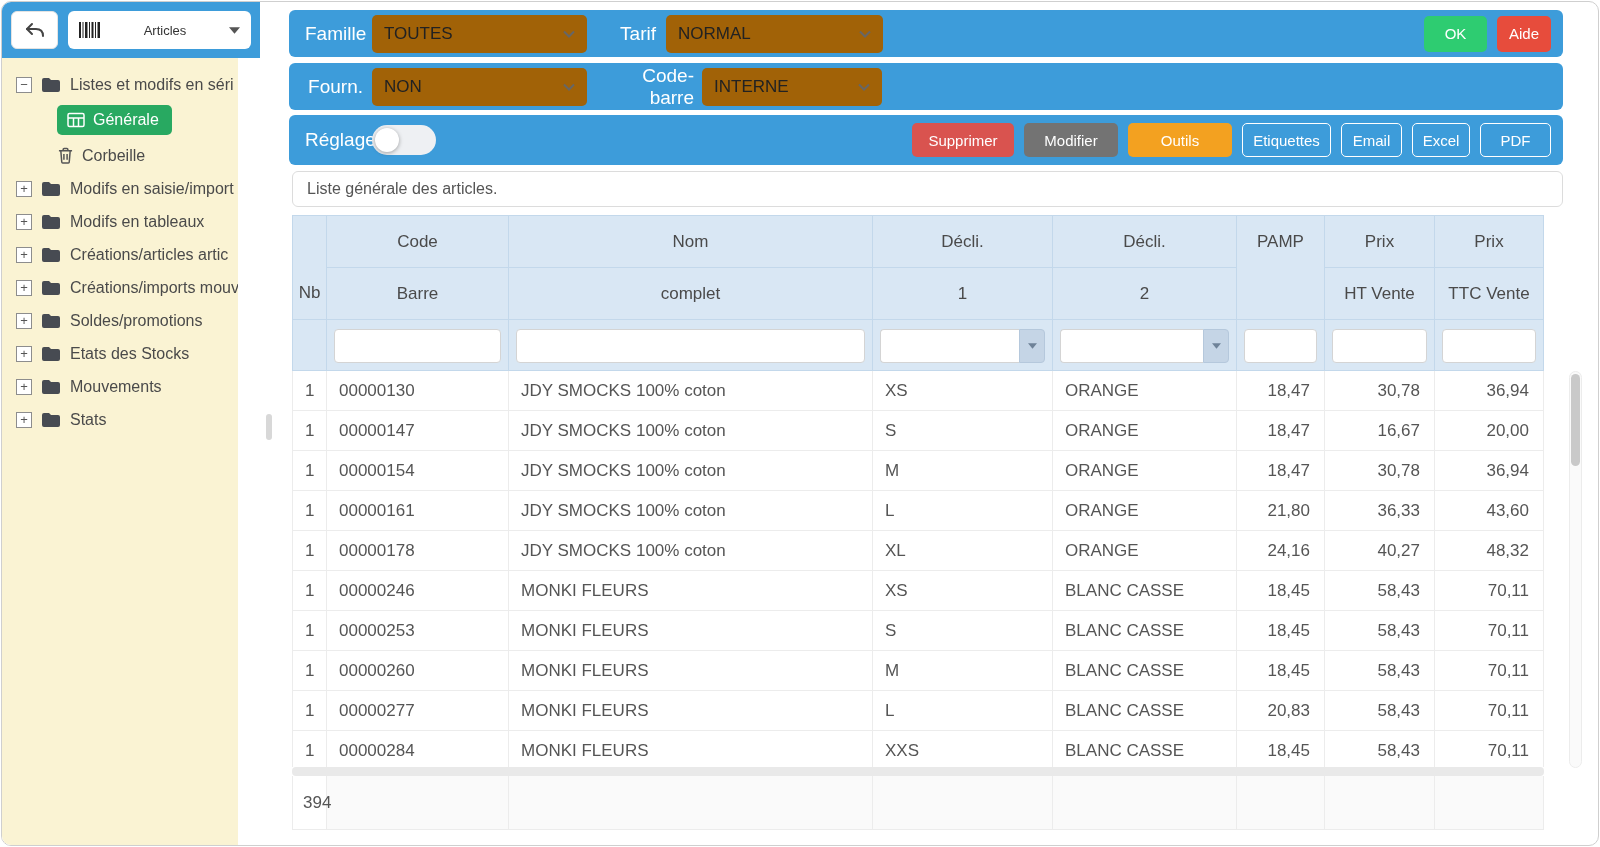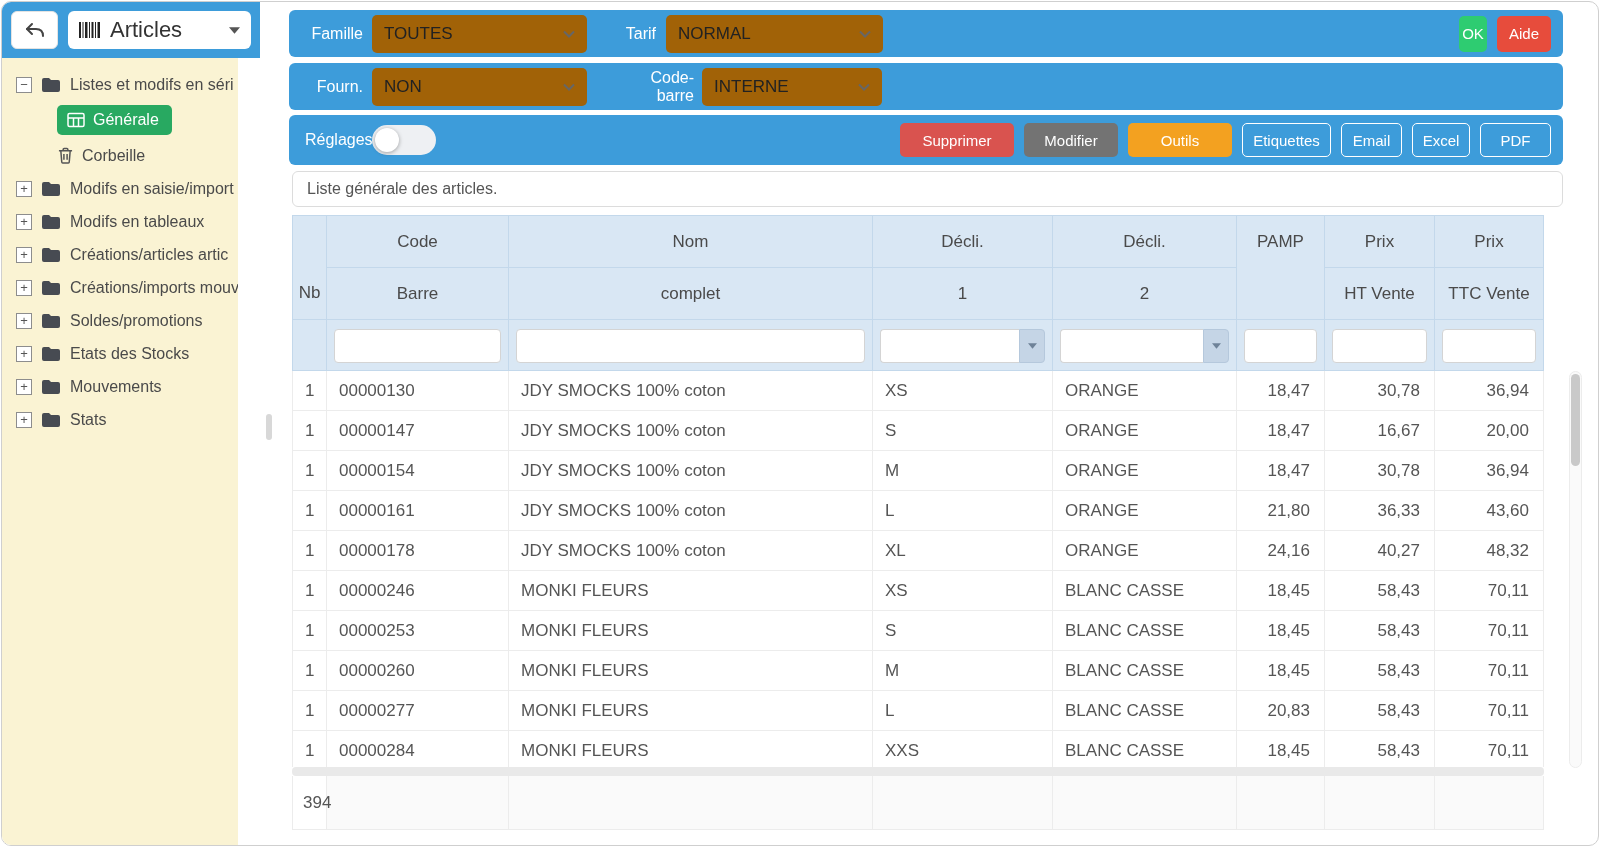--- a/index.html
+++ b/index.html
@@ -7,62 +7,62 @@
   .page { position:relative; width:1598px; height:845px; margin:1px auto 0 1px; border:1px solid #cfcfcf;
           border-radius:10px; overflow:hidden; background:#fff; }
 
   
   .sidebar { position:absolute; left:0; top:0; width:258px; height:100%; background:#fff; }
   .sidebar-header { height:56px; background:#3d9cda; display:flex; align-items:center; gap:10px; padding:0 9px; }
   .back-btn { width:47px; height:38px; background:#fff; border:1px solid #e3e3e3; border-radius:6px;
               display:flex; align-items:center; justify-content:center; cursor:pointer; }
   .module-dd { flex:1; height:38px; background:#fff; border-radius:6px; display:flex; align-items:center;
                gap:9px; padding:0 11px; cursor:pointer; }
-  .module-dd .dd-label { flex:1; font-size:22px; color:#333; }
+  .module-dd .dd-label { flex:1; font-size:13px; color:#333;text-align:center; }
   .tree { position:absolute; top:56px; left:0; width:236px; bottom:0; background:#faf3d3; padding-top:10px; overflow:hidden; }
   .tree-row { display:flex; align-items:center; gap:9px; height:33px; padding-left:14px; color:#4a4a4a;
               font-size:16px; white-space:nowrap; overflow:hidden; cursor:pointer; }
   .pm-box { width:16px; height:16px; border:1px solid #8d8d8d; background:#fff; color:#555; font-size:13px;
             line-height:14px; text-align:center; flex:none; }
   .icon { flex:none; display:flex; align-items:center; }
   .child-row { padding-left:56px; }
   .pill-row { height:38px; padding-left:55px; }
   .selected-pill { display:flex; align-items:center; gap:8px; background:#28a961; color:#fff;
                    border-radius:5px; padding:6px 13px 6px 10px; font-size:16px; }
 
   .splitter-handle { position:absolute; left:264px; top:412px; width:6px; height:26px; border-radius:3px;
                      background:#d8d8d8; cursor:col-resize; }
 
   
   .main { position:absolute; left:287px; top:8px; width:1274px; }
   .bar { background:#3d9cda; border-radius:6px; display:flex; align-items:center; padding-left:16px; padding-right:12px; }
   .bar1 { height:47px; margin-bottom:6px; }
   .bar2 { height:47px; margin-bottom:5px; }
   .bar3 { height:50px; margin-bottom:6px; }
-  .blabel { color:#fff; font-size:16px; text-align:right; flex:none; }
+  .blabel { color:#fff; font-size:19px; text-align:right; flex:none; }
   .lbl-famille, .lbl-fourn { width:58px; margin-right:9px; }
   .lbl-tarif { width:40px; margin-left:29px; margin-right:10px; }
   .lbl-codebarre { width:78px; margin-left:29px; margin-right:8px; }
   .lbl-reglages { width:59px; margin-right:8px; }
   .select { background:#a16207; border-radius:5px; height:38px; display:flex; align-items:center;
             padding:0 12px; font-size:17px; color:#222; cursor:pointer; flex:none; }
   .select .sel-val { flex:1; }
   .sel-w215 { width:215px; } .sel-w217 { width:217px; } .sel-w180 { width:180px; }
 
   .toggle { width:64px; height:30px; background:#eef0f3; border-radius:15px; position:relative; cursor:pointer; flex:none; }
   .toggle .knob { position:absolute; left:3px; top:3px; width:24px; height:24px; border-radius:50%;
                   background:#fff; box-shadow:0 1px 4px rgba(0,0,0,.35); }
 
   .spacer { flex:1; }
   .btn { height:36px; border:none; border-radius:5px; color:#fff; font-size:15px; cursor:pointer;
          font-family:"Liberation Sans", sans-serif; flex:none; }
   .btn + .btn { margin-left:10px; }
-  .btn-ok { width:28px; background:#2ecc71; }
+  .btn-ok { width:63px; background:#2ecc71; }
   .btn-aide { width:54px; background:#e74c3c; margin-left:13px; }
-  .btn-supprimer { width:114px; height:34px; background:#d9534f; }
+  .btn-supprimer { width:102px; height:34px; background:#d9534f; }
   .btn-modifier { width:94px; height:34px; background:#737373; }
   .btn-outils { width:104px; height:34px; background:#f3a120; }
   .btn-ghost { height:34px; background:transparent; border:1px solid #fff; }
   .btn-etiquettes { width:89px; } .btn-email { width:61px; } .btn-excel { width:58px; } .btn-pdf { width:71px; }
 
   .title-bar { margin-left:3px; height:36px; border:1px solid #dcdcdc; border-radius:6px; display:flex;
                align-items:center; padding-left:14px; font-size:16px; color:#555; margin-bottom:8px; }
 
   
   .table { margin-left:3px; width:1252px; }

